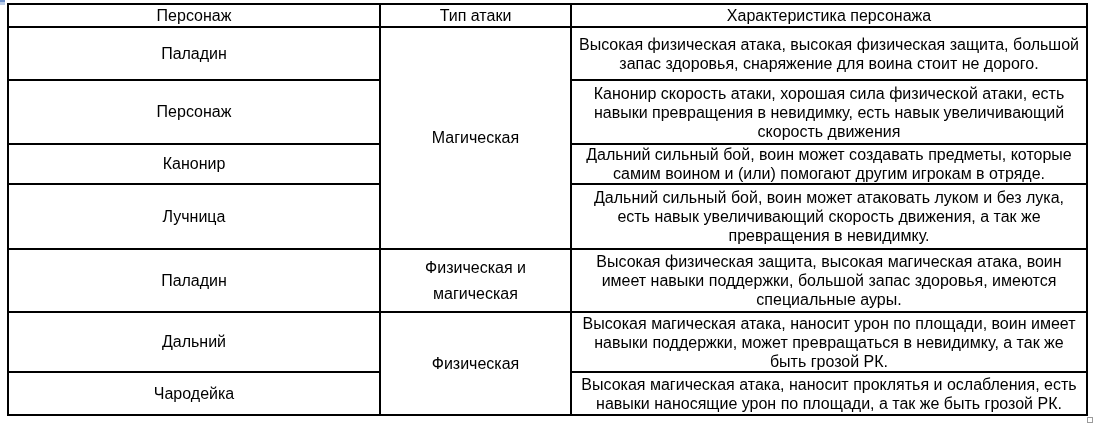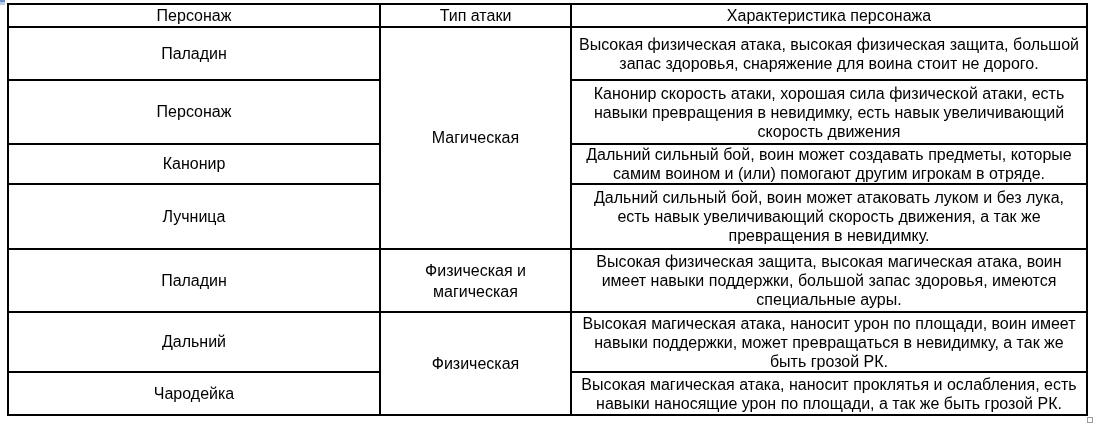--- a/index.html
+++ b/index.html
@@ -35,21 +35,21 @@
   .doc-table th {
     font-weight: normal;
     margin-left: 28px;
   }
   .desc-cell {
     line-height: 19px;
   }
   .attack-wrap-inner {
     display: inline-block;
     max-width: 120px;
-    line-height: 21px;
+    line-height: 26px;
   }
   .corner-artifact {
     position: absolute;
     left: 0;
     top: 0;
     width: 5px;
     height: 5px;
   }
   .corner-artifact .ca-top {
     width: 5px;

